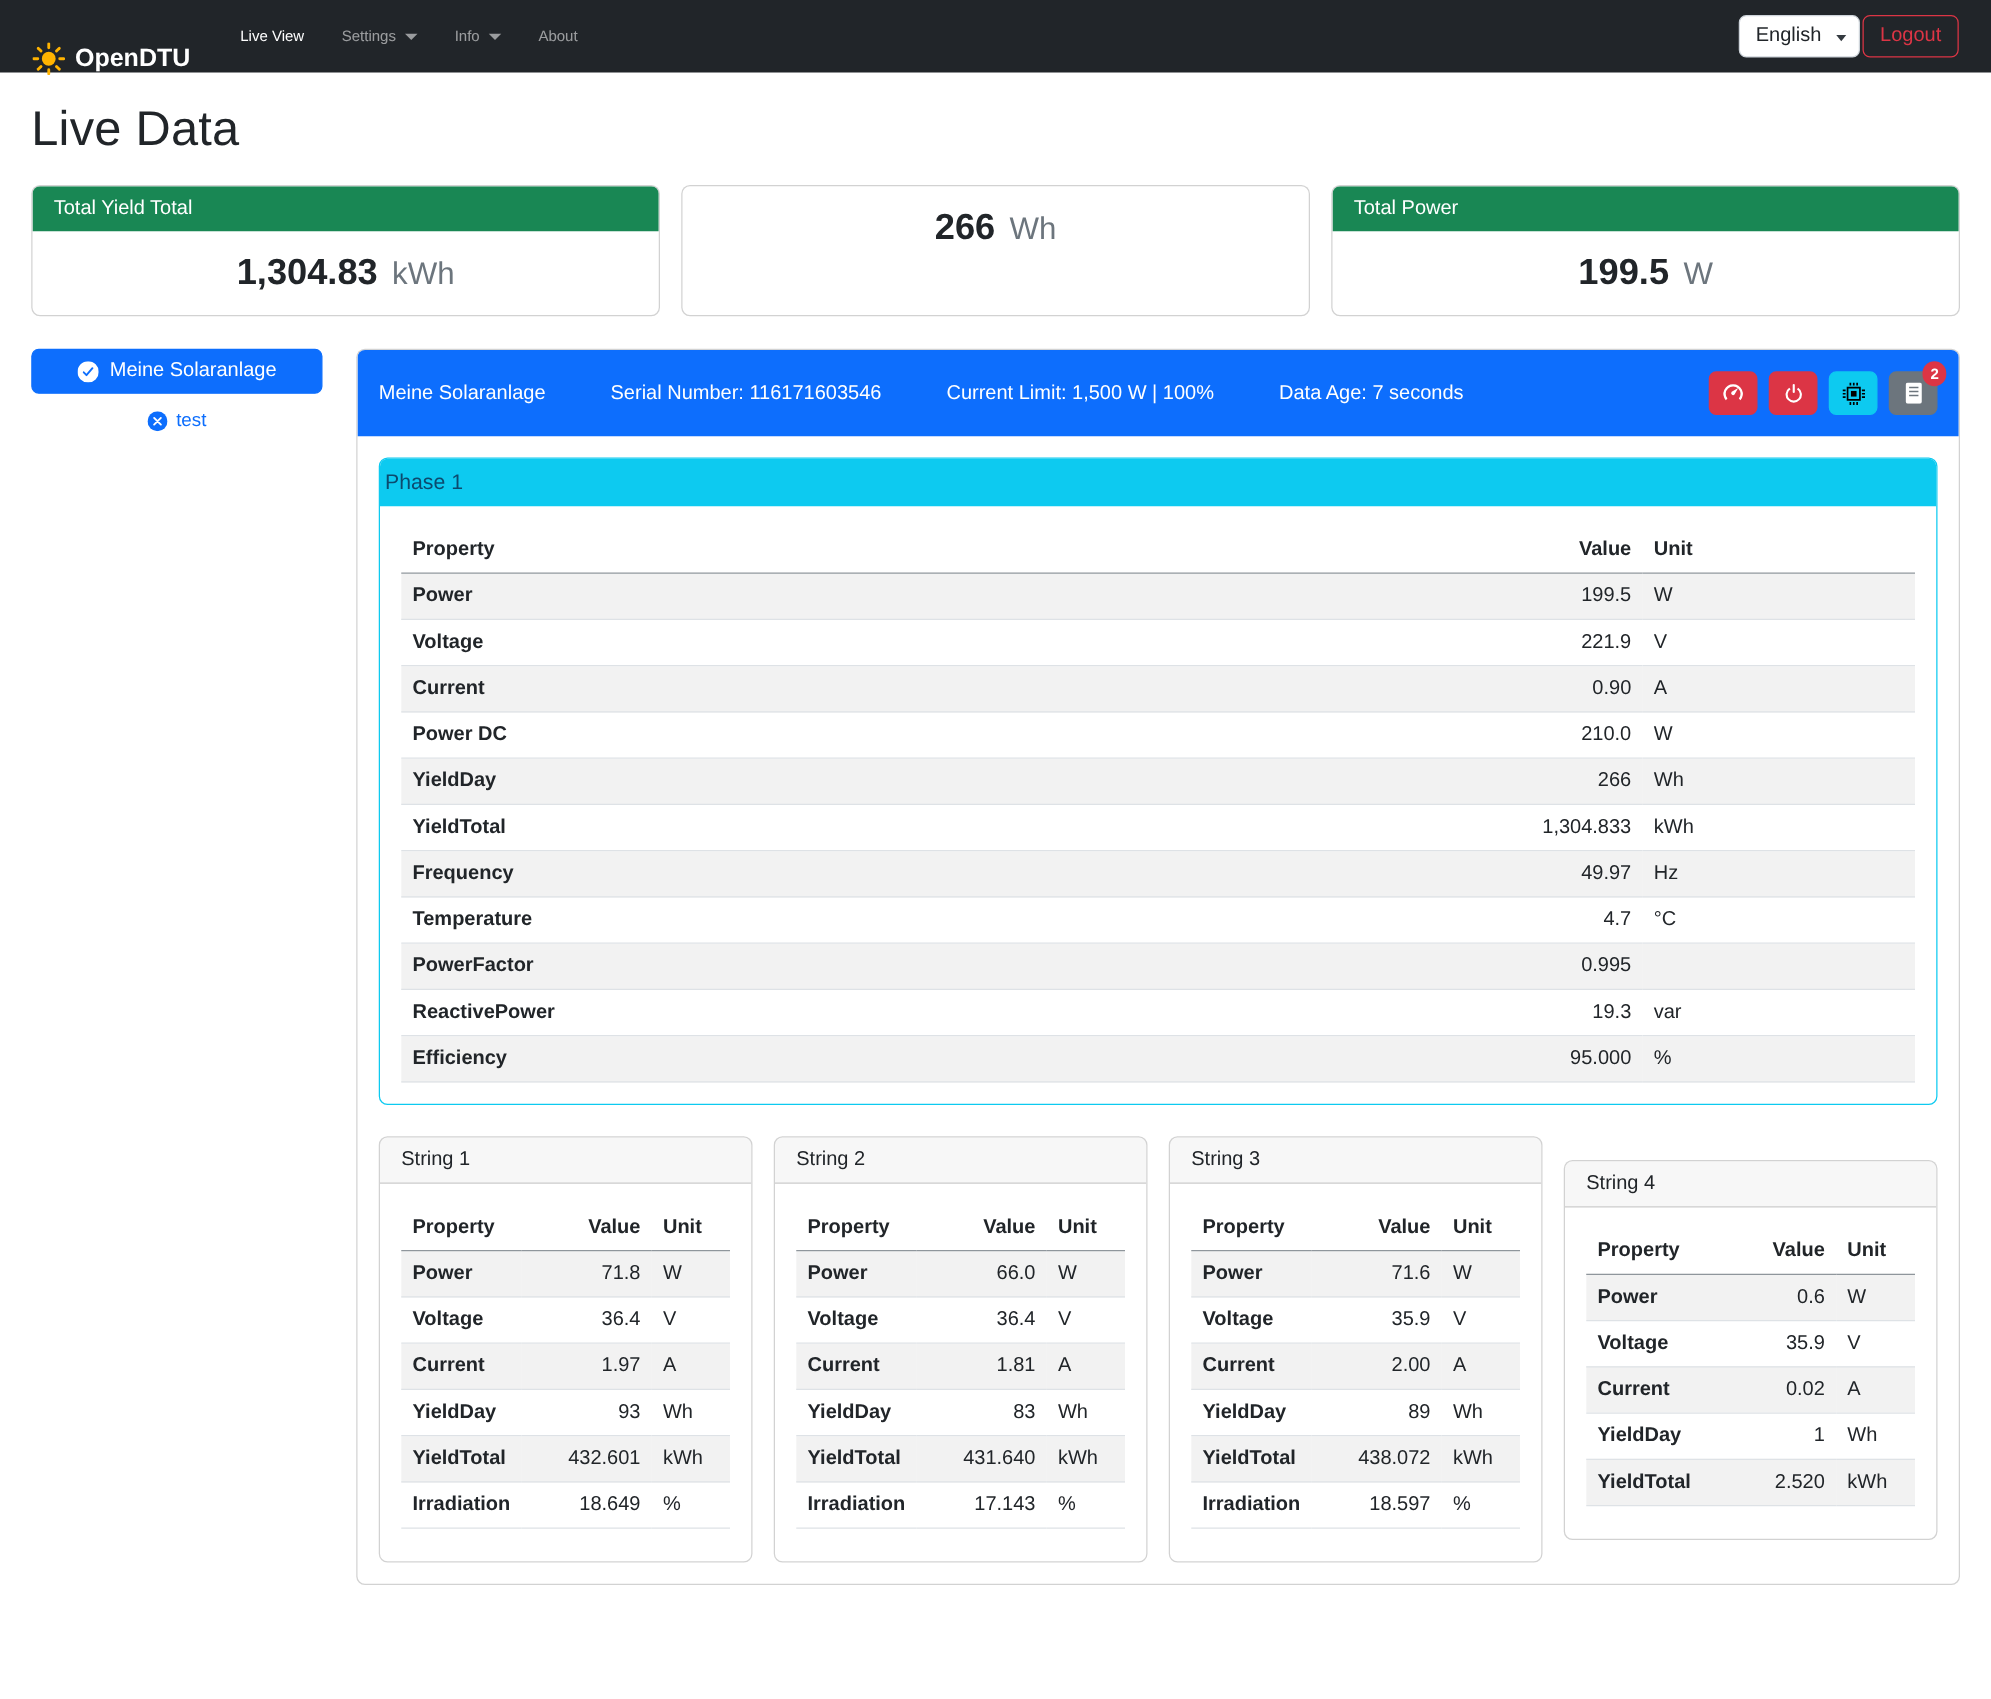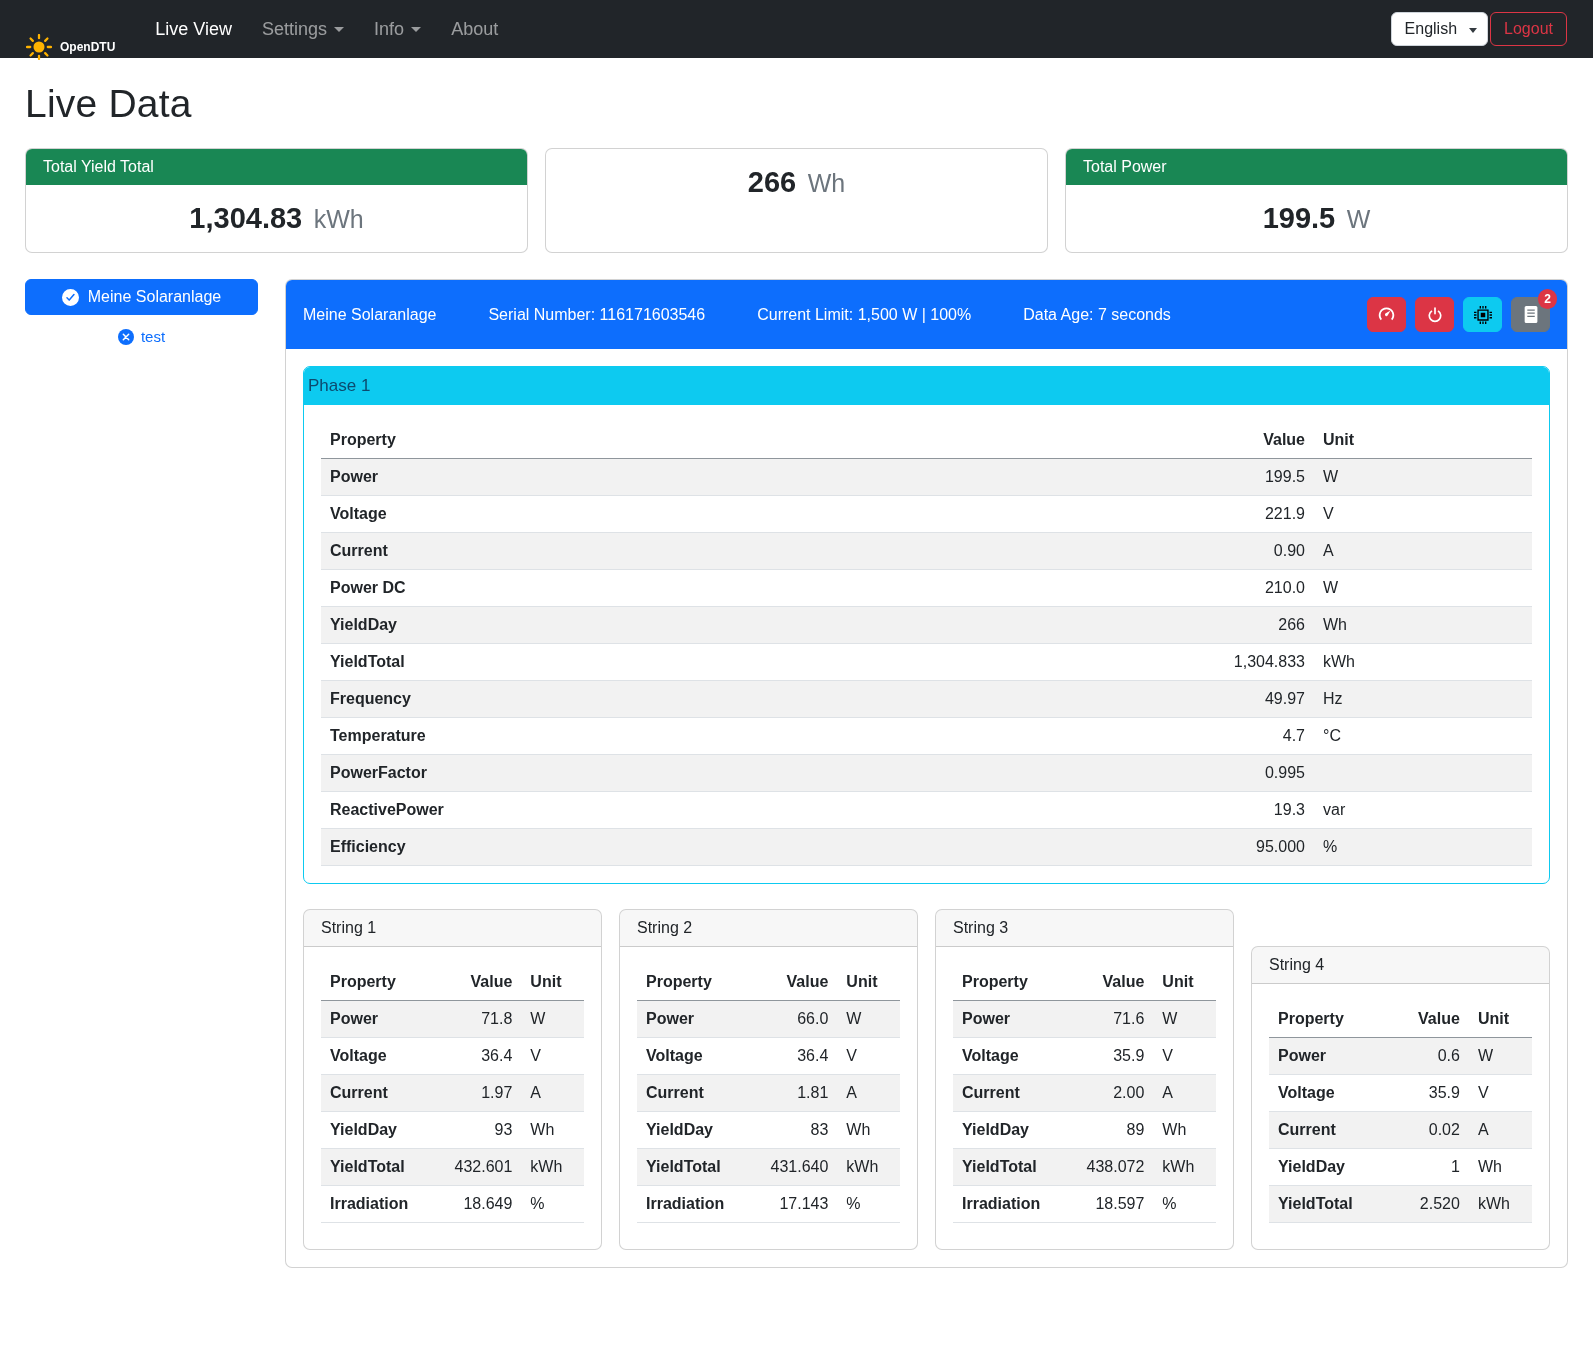--- a/index.html
+++ b/index.html
@@ -15,28 +15,28 @@
   .navbar {
     background: #212529;
     height: 58px;
     display: flex;
     align-items: center;
     padding: 0 26px;
   }
   .nav-left { display: flex; align-items: center; gap: 6px; flex: 1; }
   .brand {
     display: flex; align-items: center; gap: 8px;
-    color: #fff; font-size: 12px; font-weight: 700;
+    color: #fff; font-size: 20px; font-weight: 700;
     margin-right: 22px; cursor: pointer; text-decoration: none; margin-top: 36px;
   }
   .brand-icon { display: flex; align-items: center; }
   .nav-link {
     color: rgba(255,255,255,.55);
     padding: 8px 12px;
-    font-size: 18px;
+    font-size: 12px;
     cursor: pointer;
     display: flex; align-items: center;
     text-decoration: none;
   }
   .nav-link.active { color: #fff; }
   .caret {
     display: inline-block;
     margin-left: 7px;
     border-top: 5px solid currentColor;
     border-left: 5px solid transparent;
@@ -186,21 +186,21 @@
   table.data-table thead th { border-bottom: 1px solid #8f969c; }
   table.data-table tbody tr:nth-child(odd) th,
   table.data-table tbody tr:nth-child(odd) td { background: rgba(0,0,0,.05); }
   .col-val { text-align: right !important; }
   .phase-table .col-val { width: 130px; }
   .phase-table .col-unit { width: 218px; }
   .string-table .col-val { width: 40%; }
   .string-table .col-unit { width: 24%; }
 
   
-  .strings-row { display: flex; gap: 17px; align-items: flex-end; }
+  .strings-row { display: flex; gap: 17px; align-items: center; }
   .string-card {
     flex: 1 1 0;
     border: 1px solid rgba(0,0,0,.175);
     border-radius: 7px;
     overflow: hidden;
     background: #fff;
   }
   .string-card .card-head {
     background: rgba(0,0,0,.03);
     border-bottom: 1px solid rgba(0,0,0,.175);

